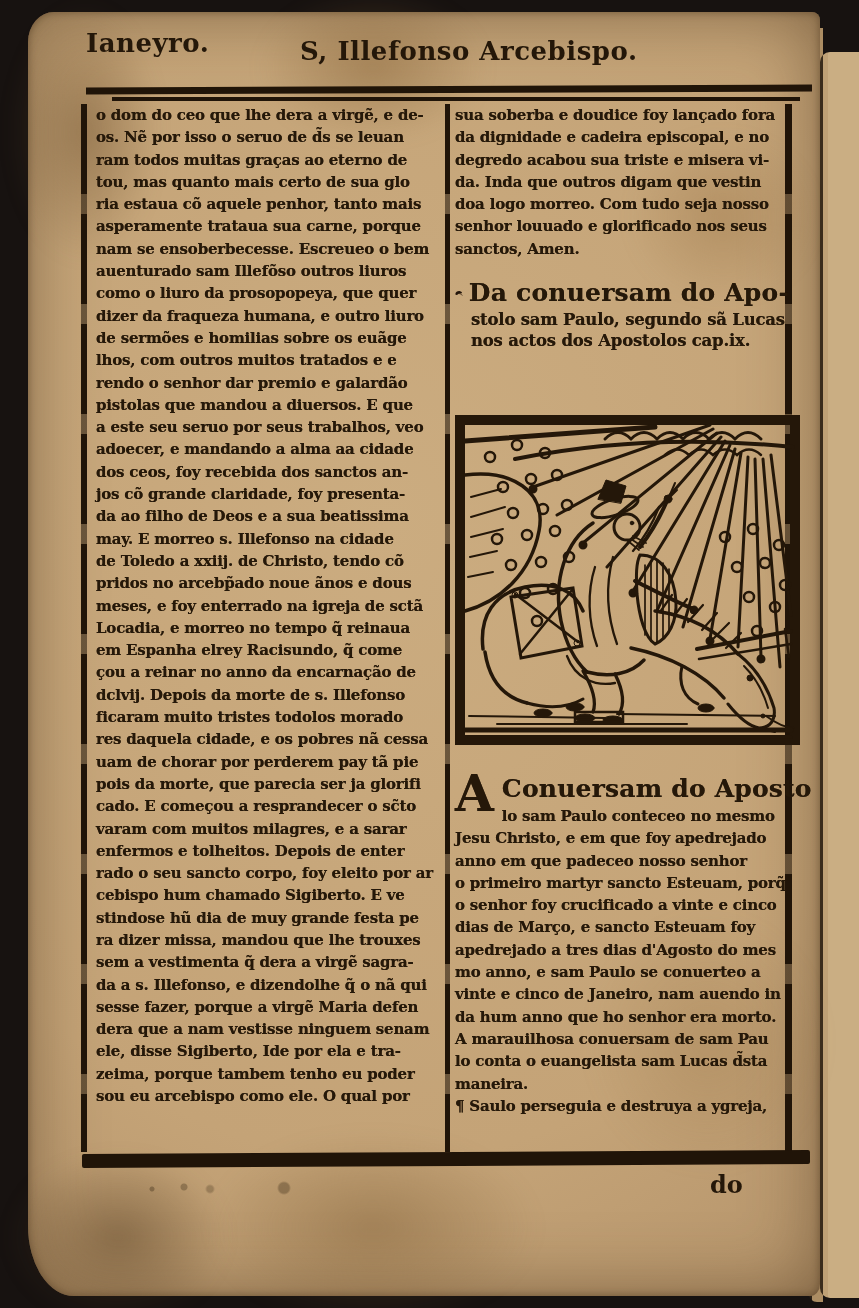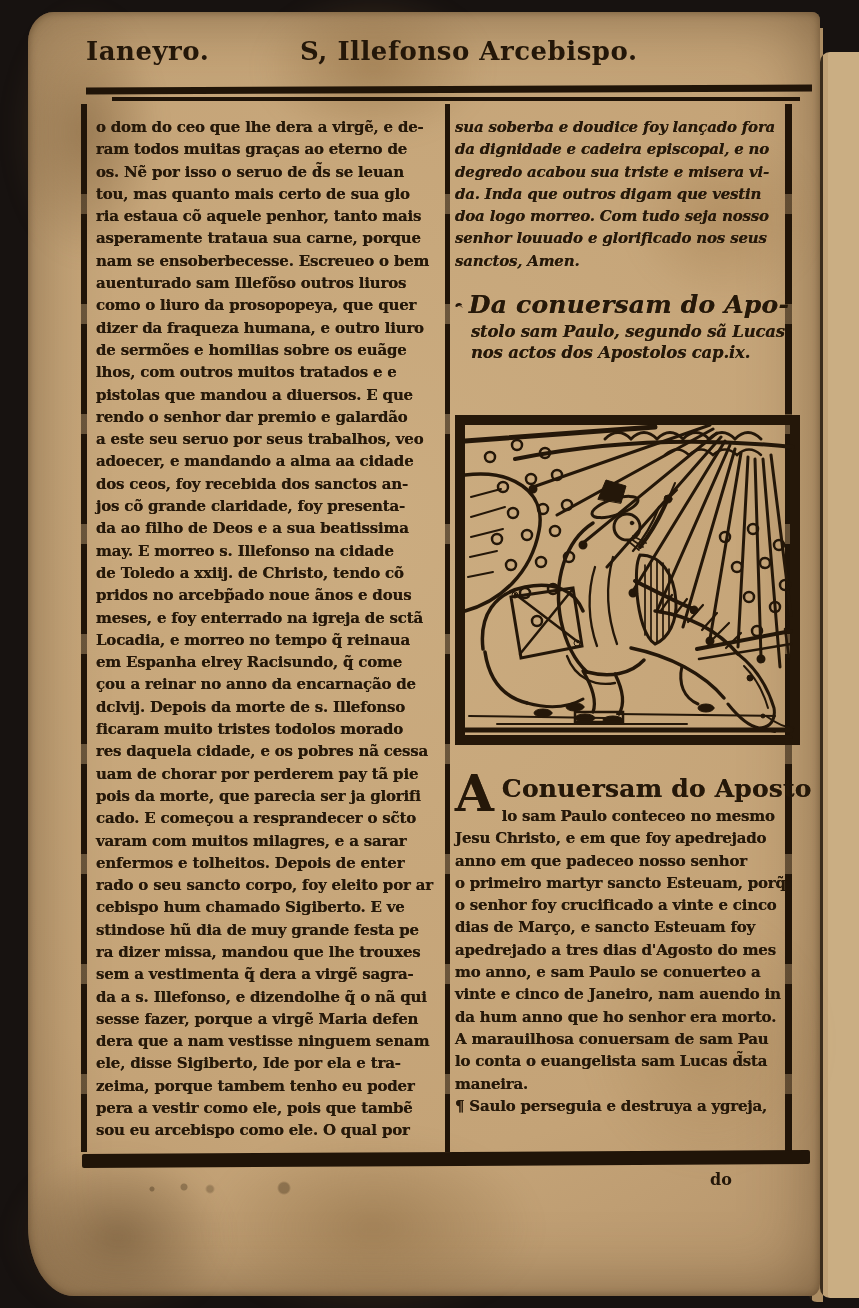--- a/index.html
+++ b/index.html
@@ -33,54 +33,54 @@
   .stain{position:absolute;border-radius:50%;filter:blur(9px);pointer-events:none;}
   .s1{left:230px;top:-20px;width:230px;height:150px;background:radial-gradient(closest-side,rgba(130,95,52,.45),rgba(130,95,52,0));}
   .s2{left:600px;top:120px;width:190px;height:170px;background:radial-gradient(closest-side,rgba(150,112,66,.38),rgba(150,112,66,0));}
   .s3{left:180px;top:1120px;width:330px;height:190px;background:radial-gradient(closest-side,rgba(120,88,48,.42),rgba(120,88,48,0));}
   .s4{left:-20px;top:1140px;width:220px;height:170px;background:radial-gradient(closest-side,rgba(86,62,34,.5),rgba(86,62,34,0));}
   .s5{left:-18px;top:-10px;width:150px;height:260px;background:radial-gradient(closest-side,rgba(105,76,42,.45),rgba(105,76,42,0));}
   .s6{left:560px;top:900px;width:240px;height:260px;background:radial-gradient(closest-side,rgba(150,115,70,.3),rgba(150,115,70,0));}
 
   
   .rh{position:absolute;font-weight:bold;font-size:26px;letter-spacing:.5px;color:#241709;white-space:nowrap;}
-  .rh-left{left:58px;top:24px;}
+  .rh-left{left:58px;top:16px;}
   .rh-center{left:272px;top:24px;}
 
   
   .rule{position:absolute;background:#201408;}
   .rule-top1{left:58px;top:74px;width:726px;height:7px;transform:rotate(-.25deg);}
   .rule-top2{left:84px;top:85px;width:688px;height:4px;}
   .rule-bottom{left:54px;top:1140px;width:728px;height:14px;transform:rotate(-.3deg);border-radius:2px;}
   .vrule{position:absolute;top:92px;height:1048px;background:
     repeating-linear-gradient(180deg,#201408 0 90px,rgba(32,20,8,.55) 90px 110px);}
   .vr-left{left:53px;width:6px;}
   .vr-center{left:417px;width:5px;}
   .vr-right{left:757px;width:7px;}
 
   
-  .col{position:absolute;top:104px;font-weight:bold;color:#251809;
+  .col{position:absolute;top:92px;font-weight:bold;color:#251809;
        text-shadow:0 0 .6px rgba(35,20,6,.75);}
   .col-left{left:68px;width:348px;}
-  .col-right{left:427px;width:334px;font-style:italic;}
+  .col-right{left:427px;width:334px;}
   .tline{font-size:15px;line-height:22.3px;white-space:nowrap;letter-spacing:-.2px;}
 
   .sec-head{margin-top:17px;}
   .sec-head-row{display:flex;align-items:center;gap:6px;}
   .sec-head-big{font-size:25px;line-height:32px;white-space:nowrap;letter-spacing:.2px;}
   .sec-head-sub{margin-left:16px;font-size:16.5px;line-height:21px;white-space:nowrap;letter-spacing:-.2px;}
 
   .woodcut{position:absolute;left:427px;top:403px;width:345px;height:330px;}
 
   .section2{position:absolute;left:427px;top:760px;width:334px;font-weight:bold;color:#251809;
             text-shadow:0 0 .6px rgba(35,20,6,.75);}
   .dropcap{float:left;font-size:50px;line-height:44px;padding-right:8px;font-weight:bold;}
   .sec2-big{font-size:25px;line-height:33px;white-space:nowrap;letter-spacing:.2px;}
 
-  .catchword{position:absolute;left:682px;top:1158px;font-size:16px;font-weight:bold;color:#241709;}
+  .catchword{position:absolute;left:682px;top:1158px;font-size:24px;font-weight:bold;color:#241709;}
 
   .smudges{position:absolute;left:116px;top:1168px;width:170px;height:18px;opacity:.45;
     background:
       radial-gradient(circle at 8px 9px, rgba(55,40,20,.8) 2px, transparent 3px),
       radial-gradient(circle at 40px 7px, rgba(55,40,20,.7) 3px, transparent 4px),
       radial-gradient(circle at 66px 9px, rgba(55,40,20,.6) 3px, transparent 5px),
       radial-gradient(circle at 140px 8px, rgba(55,40,20,.75) 5px, transparent 7px);}
 </style>
 </head>
 <body>
@@ -102,33 +102,33 @@
 
     <div class="rule rule-top1"></div>
     <div class="rule rule-top2"></div>
     <div class="vrule vr-left"></div>
     <div class="vrule vr-center"></div>
     <div class="vrule vr-right"></div>
     <div class="rule rule-bottom"></div>
 
     <div class="col col-left">
         <div class="tline">o dom do ceo que lhe dera a virgẽ, e de-</div>
+        <div class="tline">os. Nẽ por isso o seruo de d̃s se leuan</div>
         <div class="tline">ram todos muitas graças ao eterno de</div>
-        <div class="tline">os. Nẽ por isso o seruo de d̃s se leuan</div>
         <div class="tline">tou, mas quanto mais certo de sua glo</div>
         <div class="tline">ria estaua cõ aquele penhor, tanto mais</div>
         <div class="tline">asperamente trataua sua carne, porque</div>
         <div class="tline">nam se ensoberbecesse. Escreueo o bem</div>
         <div class="tline">auenturado sam Illefõso outros liuros</div>
         <div class="tline">como o liuro da prosopopeya, que quer</div>
         <div class="tline">dizer da fraqueza humana, e outro liuro</div>
         <div class="tline">de sermões e homilias sobre os euãge</div>
         <div class="tline">lhos, com outros muitos tratados e e</div>
+        <div class="tline">rendo o senhor dar premio e galardão</div>
         <div class="tline">pistolas que mandou a diuersos. E que</div>
-        <div class="tline">rendo o senhor dar premio e galardão</div>
         <div class="tline">a este seu seruo por seus trabalhos, veo</div>
         <div class="tline">adoecer, e mandando a alma aa cidade</div>
         <div class="tline">dos ceos, foy recebida dos sanctos an-</div>
         <div class="tline">jos cõ grande claridade, foy presenta-</div>
         <div class="tline">da ao filho de Deos e a sua beatissima</div>
         <div class="tline">may. E morreo s. Illefonso na cidade</div>
         <div class="tline">de Toledo a xxiij. de Christo, tendo cõ</div>
         <div class="tline">pridos no arcebp̃ado noue ãnos e dous</div>
         <div class="tline">meses, e foy enterrado na igreja de sctã</div>
         <div class="tline">Locadia, e morreo no tempo q̃ reinaua</div>
@@ -145,21 +145,20 @@
         <div class="tline">rado o seu sancto corpo, foy eleito por ar</div>
         <div class="tline">cebispo hum chamado Sigiberto. E ve</div>
         <div class="tline">stindose hũ dia de muy grande festa pe</div>
         <div class="tline">ra dizer missa, mandou que lhe trouxes</div>
         <div class="tline">sem a vestimenta q̃ dera a virgẽ sagra-</div>
         <div class="tline">da a s. Illefonso, e dizendolhe q̃ o nã qui</div>
         <div class="tline">sesse fazer, porque a virgẽ Maria defen</div>
         <div class="tline">dera que a nam vestisse ninguem senam</div>
         <div class="tline">ele, disse Sigiberto, Ide por ela e tra-</div>
         <div class="tline">zeima, porque tambem tenho eu poder</div>
-        <div class="tline">pera a vestir como ele, pois que tambẽ</div>
         <div class="tline">sou eu arcebispo como ele.   O qual por</div>
       </div>
 
     <div class="col col-right">
       <div>
           <div class="tline">sua soberba e doudice foy lançado fora</div>
           <div class="tline">da dignidade e cadeira episcopal, e no</div>
           <div class="tline">degredo acabou sua triste e misera vi-</div>
           <div class="tline">da. Inda que outros digam que vestin</div>
           <div class="tline">doa logo morreo. Com tudo seja nosso</div>

